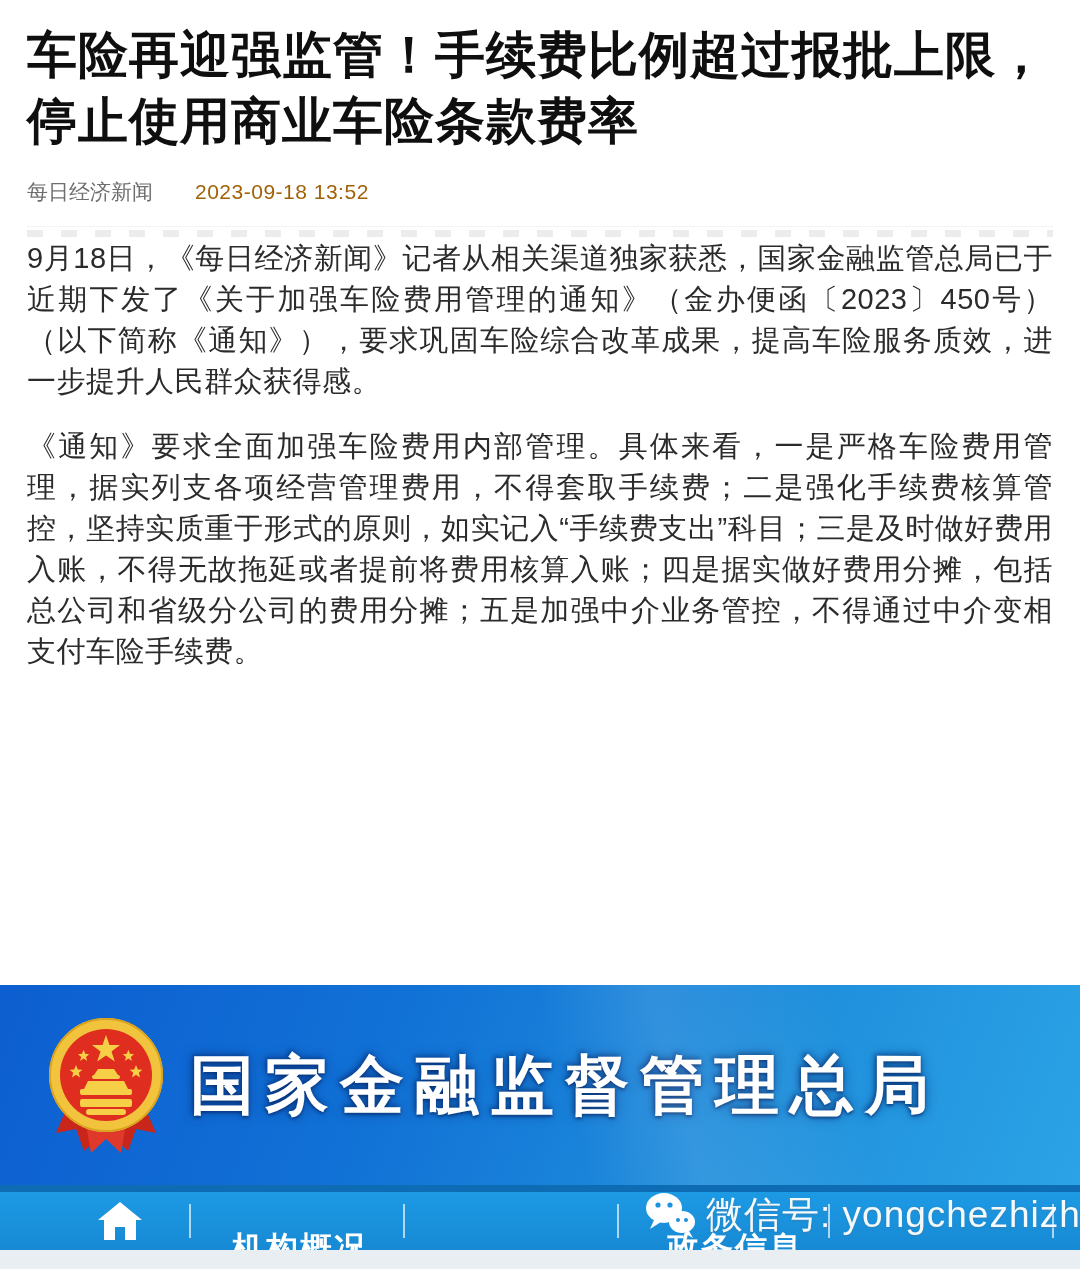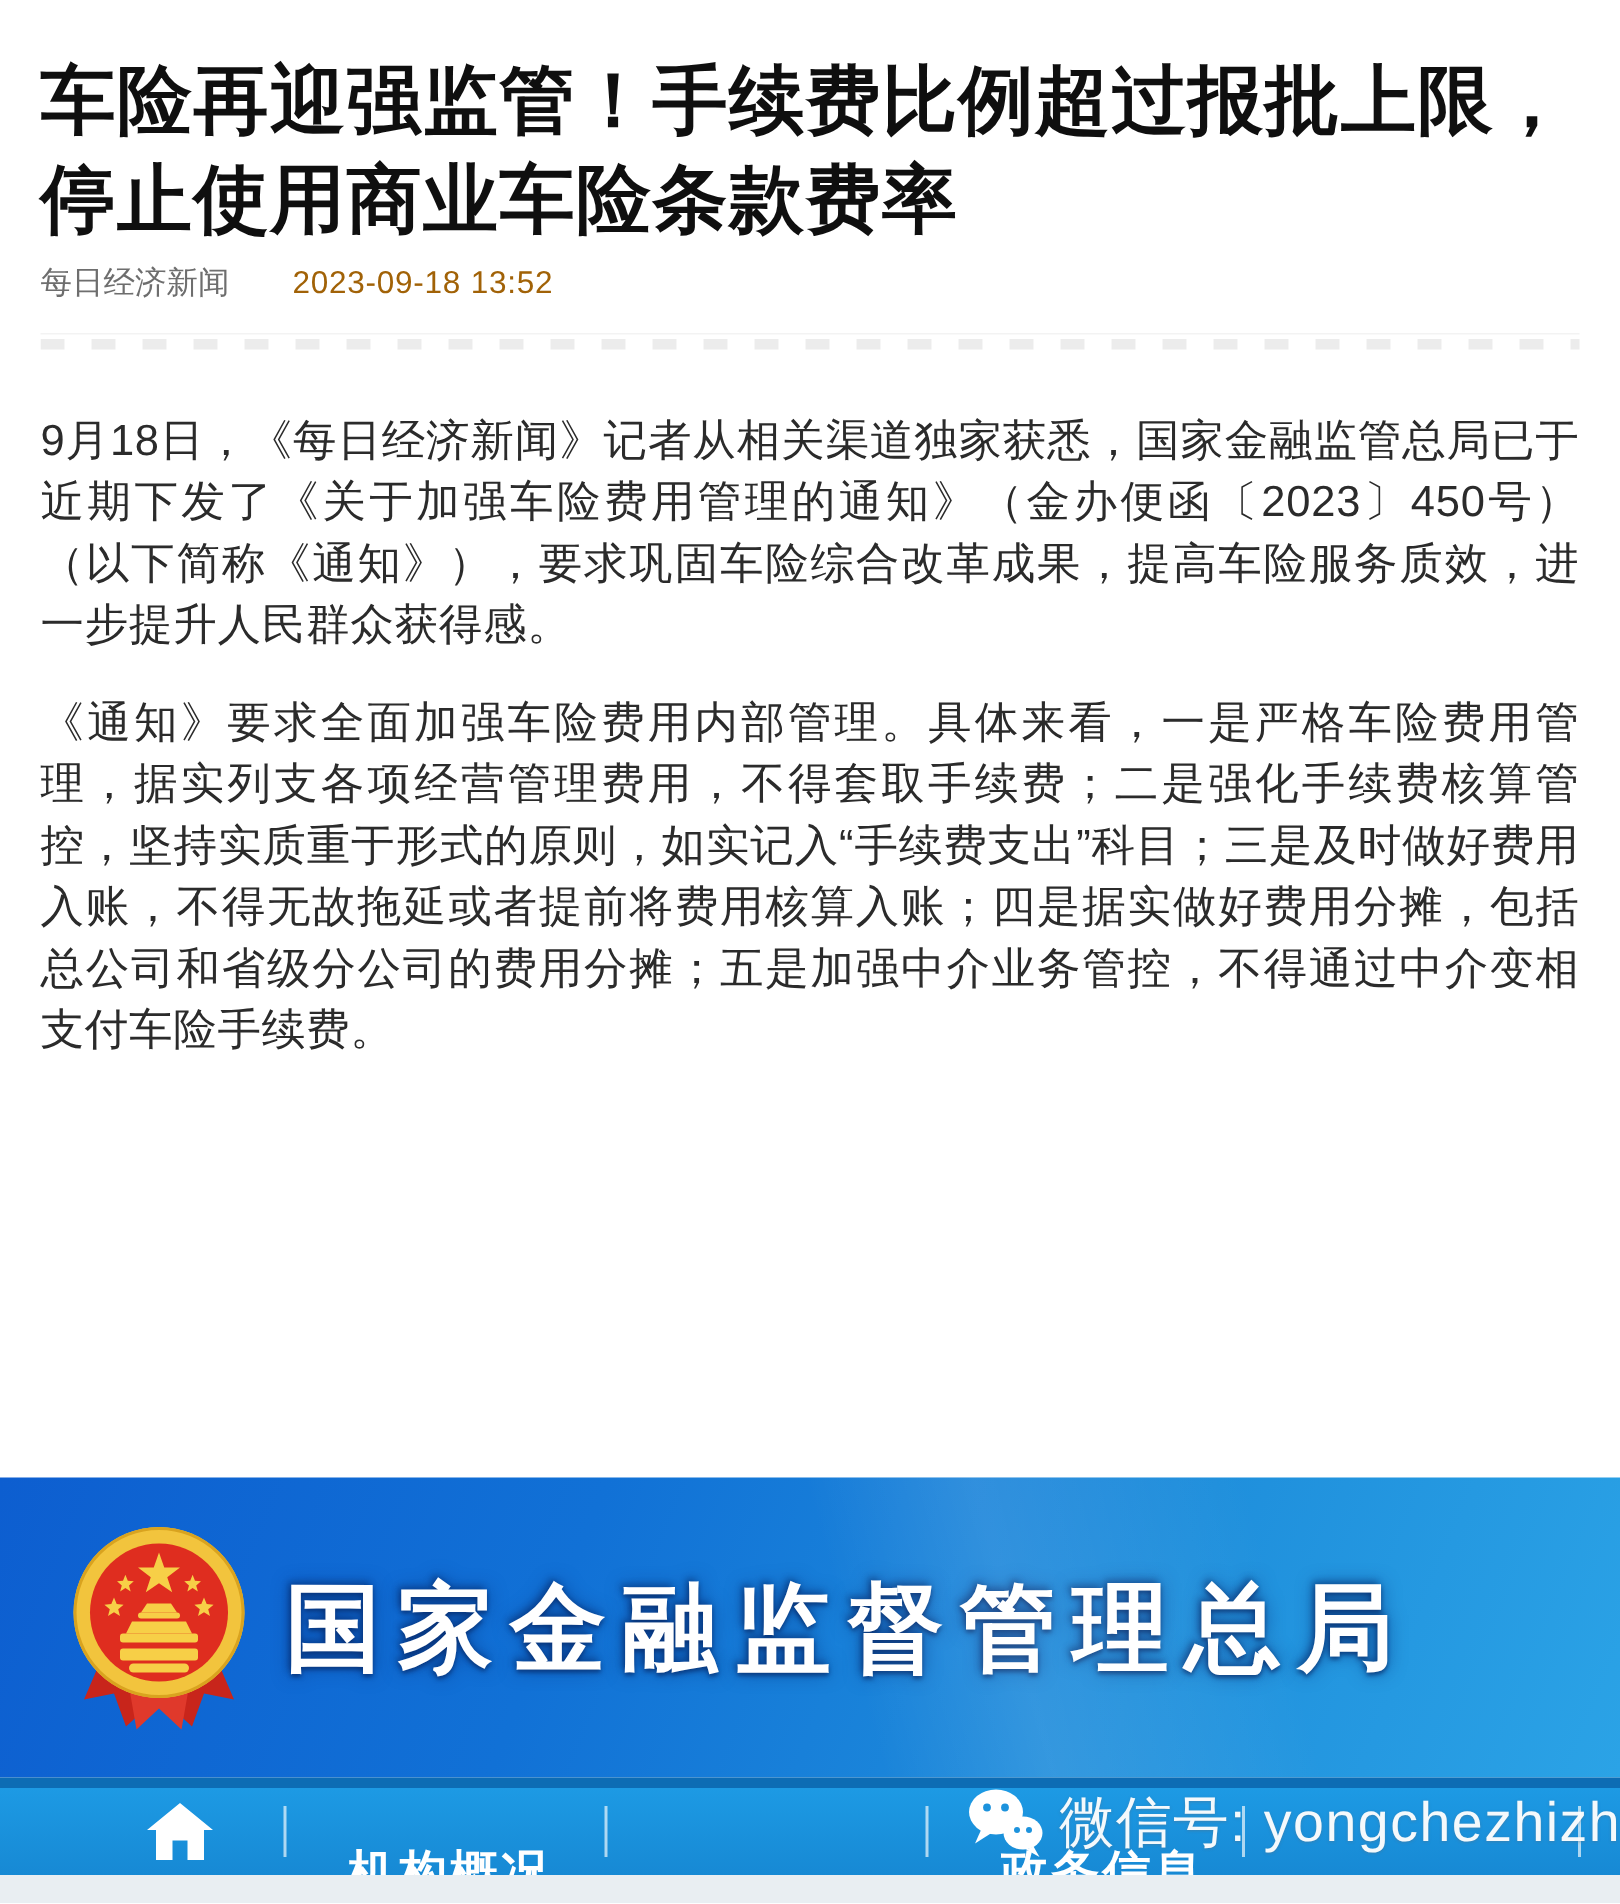--- a/index.html
+++ b/index.html
@@ -6,45 +6,45 @@
   html,body { background:#ffffff; }
   .page {
     position:relative;
     width:1080px; height:1269px;
     margin:0 auto;
     background:#ffffff;
     overflow:hidden;
     font-family:"Liberation Sans","DejaVu Sans",sans-serif;
   }
   
-  .article { padding:34px 27px 0 27px; }
+  .article { padding:22px 27px 0 27px; }
   .article-title {
     font-size:50px; line-height:66px;
     font-weight:900; color:#0f0f0f;
     letter-spacing:1px;
   }
   .meta-row {
-    margin-top:8px;
+    margin-top:24px;
     display:flex; align-items:baseline; gap:42px;
     font-size:21px;
   }
   .source-name { color:#6e6e6e; }
   .publish-time { color:#a16207; letter-spacing:0.5px; }
   .dashed-divider {
     margin-top:20px; height:12px;
     border-top:1px solid #f3f3f3;
     background:repeating-linear-gradient(90deg,#ececec 0 16px,transparent 16px 34px);
     background-size:34px 7px; background-position:0 3px; background-repeat:repeat-x;
   }
   .body-text p {
     font-size:29px; line-height:41px;
     color:#2b2b2b; text-align:justify;
     letter-spacing:0.5px;
   }
-  .body-text p.p1 { margin-top:40px; }
+  .body-text p.p1 { }
   .body-text p.p2 { margin-top:24px; }
   .body-text p.p3 { margin-top:38px; }
 
   
   .banner {
     position:absolute; left:0; bottom:84px;
     width:1080px; height:200px;
     background:linear-gradient(112deg,#0d5ed0 0%,#1171d6 35%,#1f8fdc 70%,#2ba3e6 100%);
     overflow:hidden;
   }

